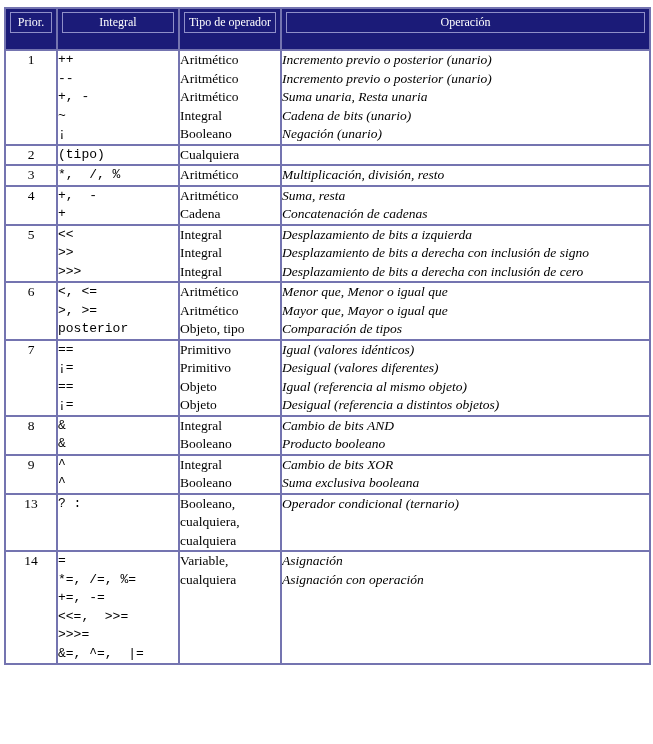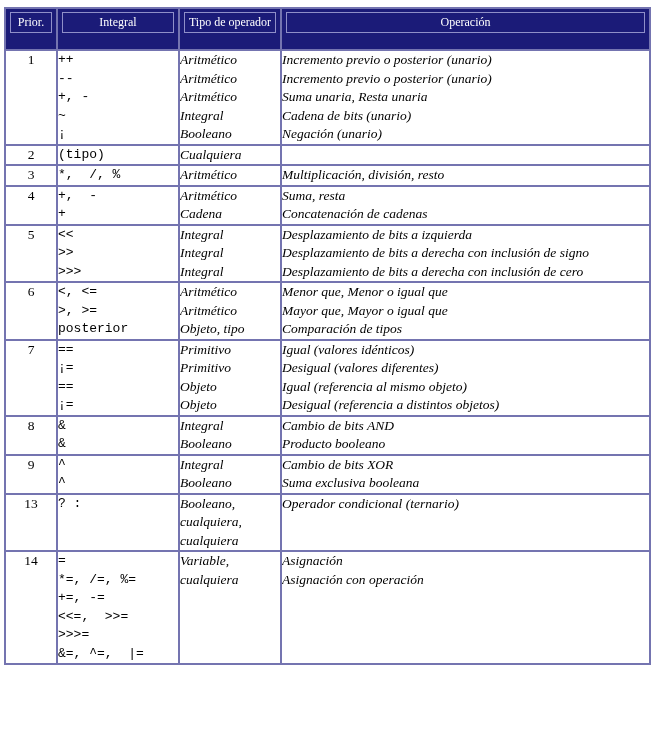--- a/index.html
+++ b/index.html
@@ -60,21 +60,20 @@
   td.op {
     padding: 1px 0 0 7px;
   }
   td.op .line {
     font-family: "Liberation Mono", monospace;
     font-size: 13px;
     white-space: pre;
   }
   td.tipo {
     padding: 1px 0 0 6px;
-    font-style: italic;
   }
   td.oper {
     padding: 1px 0 0 8px;
     font-style: italic;
   }
 </style>
 </head>
 <body style="color: rgb(0, 0, 0);">
 
 <div class="page">

